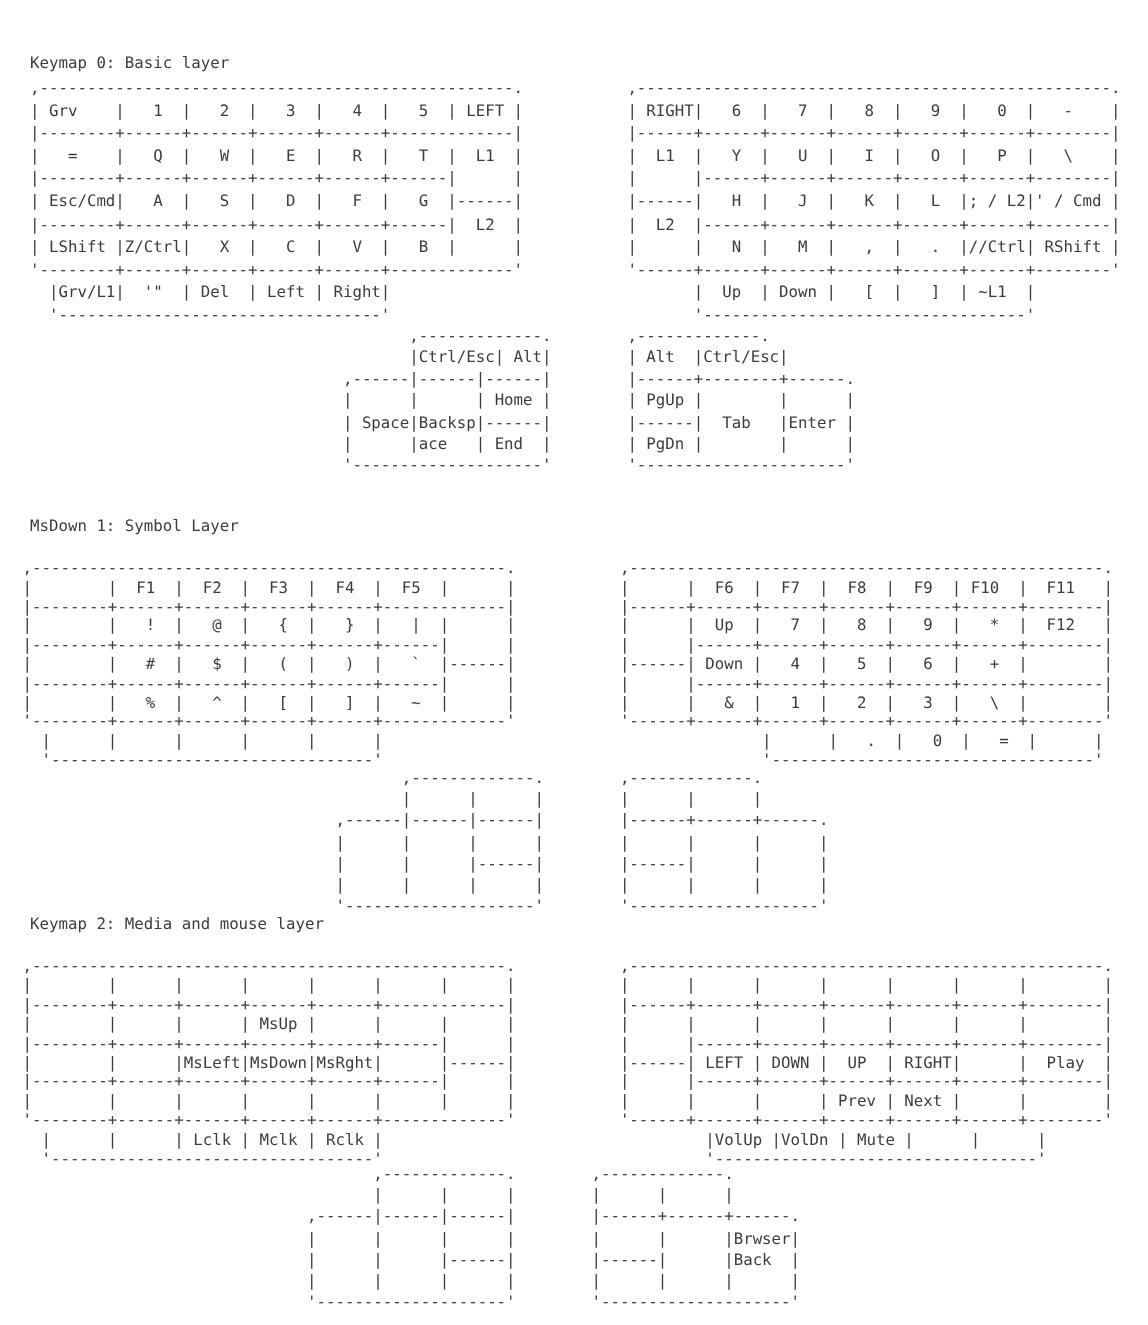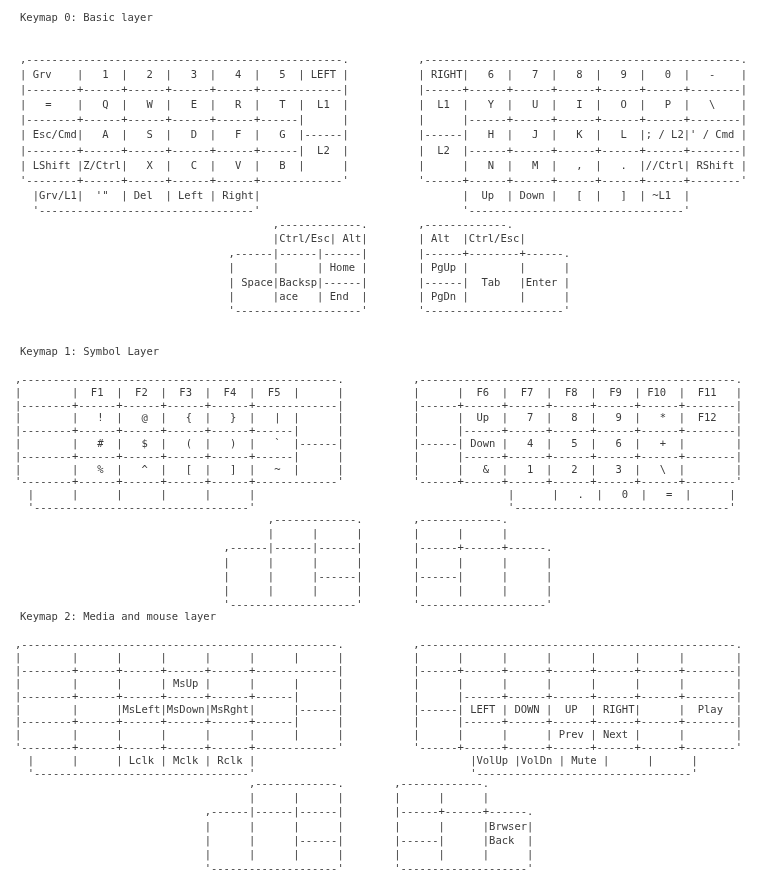--- a/index.html
+++ b/index.html
@@ -12,21 +12,21 @@
   .doc { position: absolute; inset: 0; }
   pre {
     margin: 0;
     position: absolute;
     font-family: "DejaVu Sans Mono", "Liberation Mono", monospace;
     font-size: 10.5px;
     color: #3b3b3b;
     white-space: pre;
   }
   .title { line-height: 13px; }
-  .t0 { left: 20px; top: 11px; }
+  .t0 { left: 20px; top: 36px; }
   .m0 { left: 20px; top: 52px;  line-height: 15.1px; }
   .h0 { left: 20px; top: 217px; line-height: 14.4px; }
   .t1 { left: 20px; top: 345px; }
   .m1 { left: 15px; top: 373px; line-height: 12.8px; }
   .h1 { left: 15px; top: 512px; line-height: 14.2px; }
   .t2 { left: 20px; top: 610px; }
   .m2 { left: 15px; top: 638px; line-height: 12.9px; }
   .h2 { left: 15px; top: 776px; line-height: 14.2px; }
 </style>
 </head>
@@ -47,21 +47,21 @@
   |Grv/L1|  '"  | Del  | Left | Right|                                |  Up  | Down |   [  |   ]  | ~L1  |
   '----------------------------------'                                '----------------------------------'</pre>
   <pre class="h0">                                        ,-------------.        ,-------------.
                                         |Ctrl/Esc| Alt|        | Alt  |Ctrl/Esc|
                                  ,------|------|------|        |------+--------+------.
                                  |      |      | Home |        | PgUp |        |      |
                                  | Space|Backsp|------|        |------|  Tab   |Enter |
                                  |      |ace   | End  |        | PgDn |        |      |
                                  '--------------------'        '----------------------'</pre>
 
-  <pre class="title t1">Keymap 1: Symbol Layer</pre>
+  <pre class="title t1">MsDown 1: Symbol Layer</pre>
   <pre class="m1">,--------------------------------------------------.           ,--------------------------------------------------.
 |        |  F1  |  F2  |  F3  |  F4  |  F5  |      |           |      |  F6  |  F7  |  F8  |  F9  | F10  |  F11   |
 |--------+------+------+------+------+-------------|           |------+------+------+------+------+------+--------|
 |        |   !  |   @  |   {  |   }  |   |  |      |           |      |  Up  |   7  |   8  |   9  |   *  |  F12   |
 |--------+------+------+------+------+------|      |           |      |------+------+------+------+------+--------|
 |        |   #  |   $  |   (  |   )  |   `  |------|           |------| Down |   4  |   5  |   6  |   +  |        |
 |--------+------+------+------+------+------|      |           |      |------+------+------+------+------+--------|
 |        |   %  |   ^  |   [  |   ]  |   ~  |      |           |      |   &amp;  |   1  |   2  |   3  |   \  |        |
 '--------+------+------+------+------+-------------'           '------+------+------+------+------+------+--------'
   |      |      |      |      |      |                                        |      |   .  |   0  |   =  |      |

